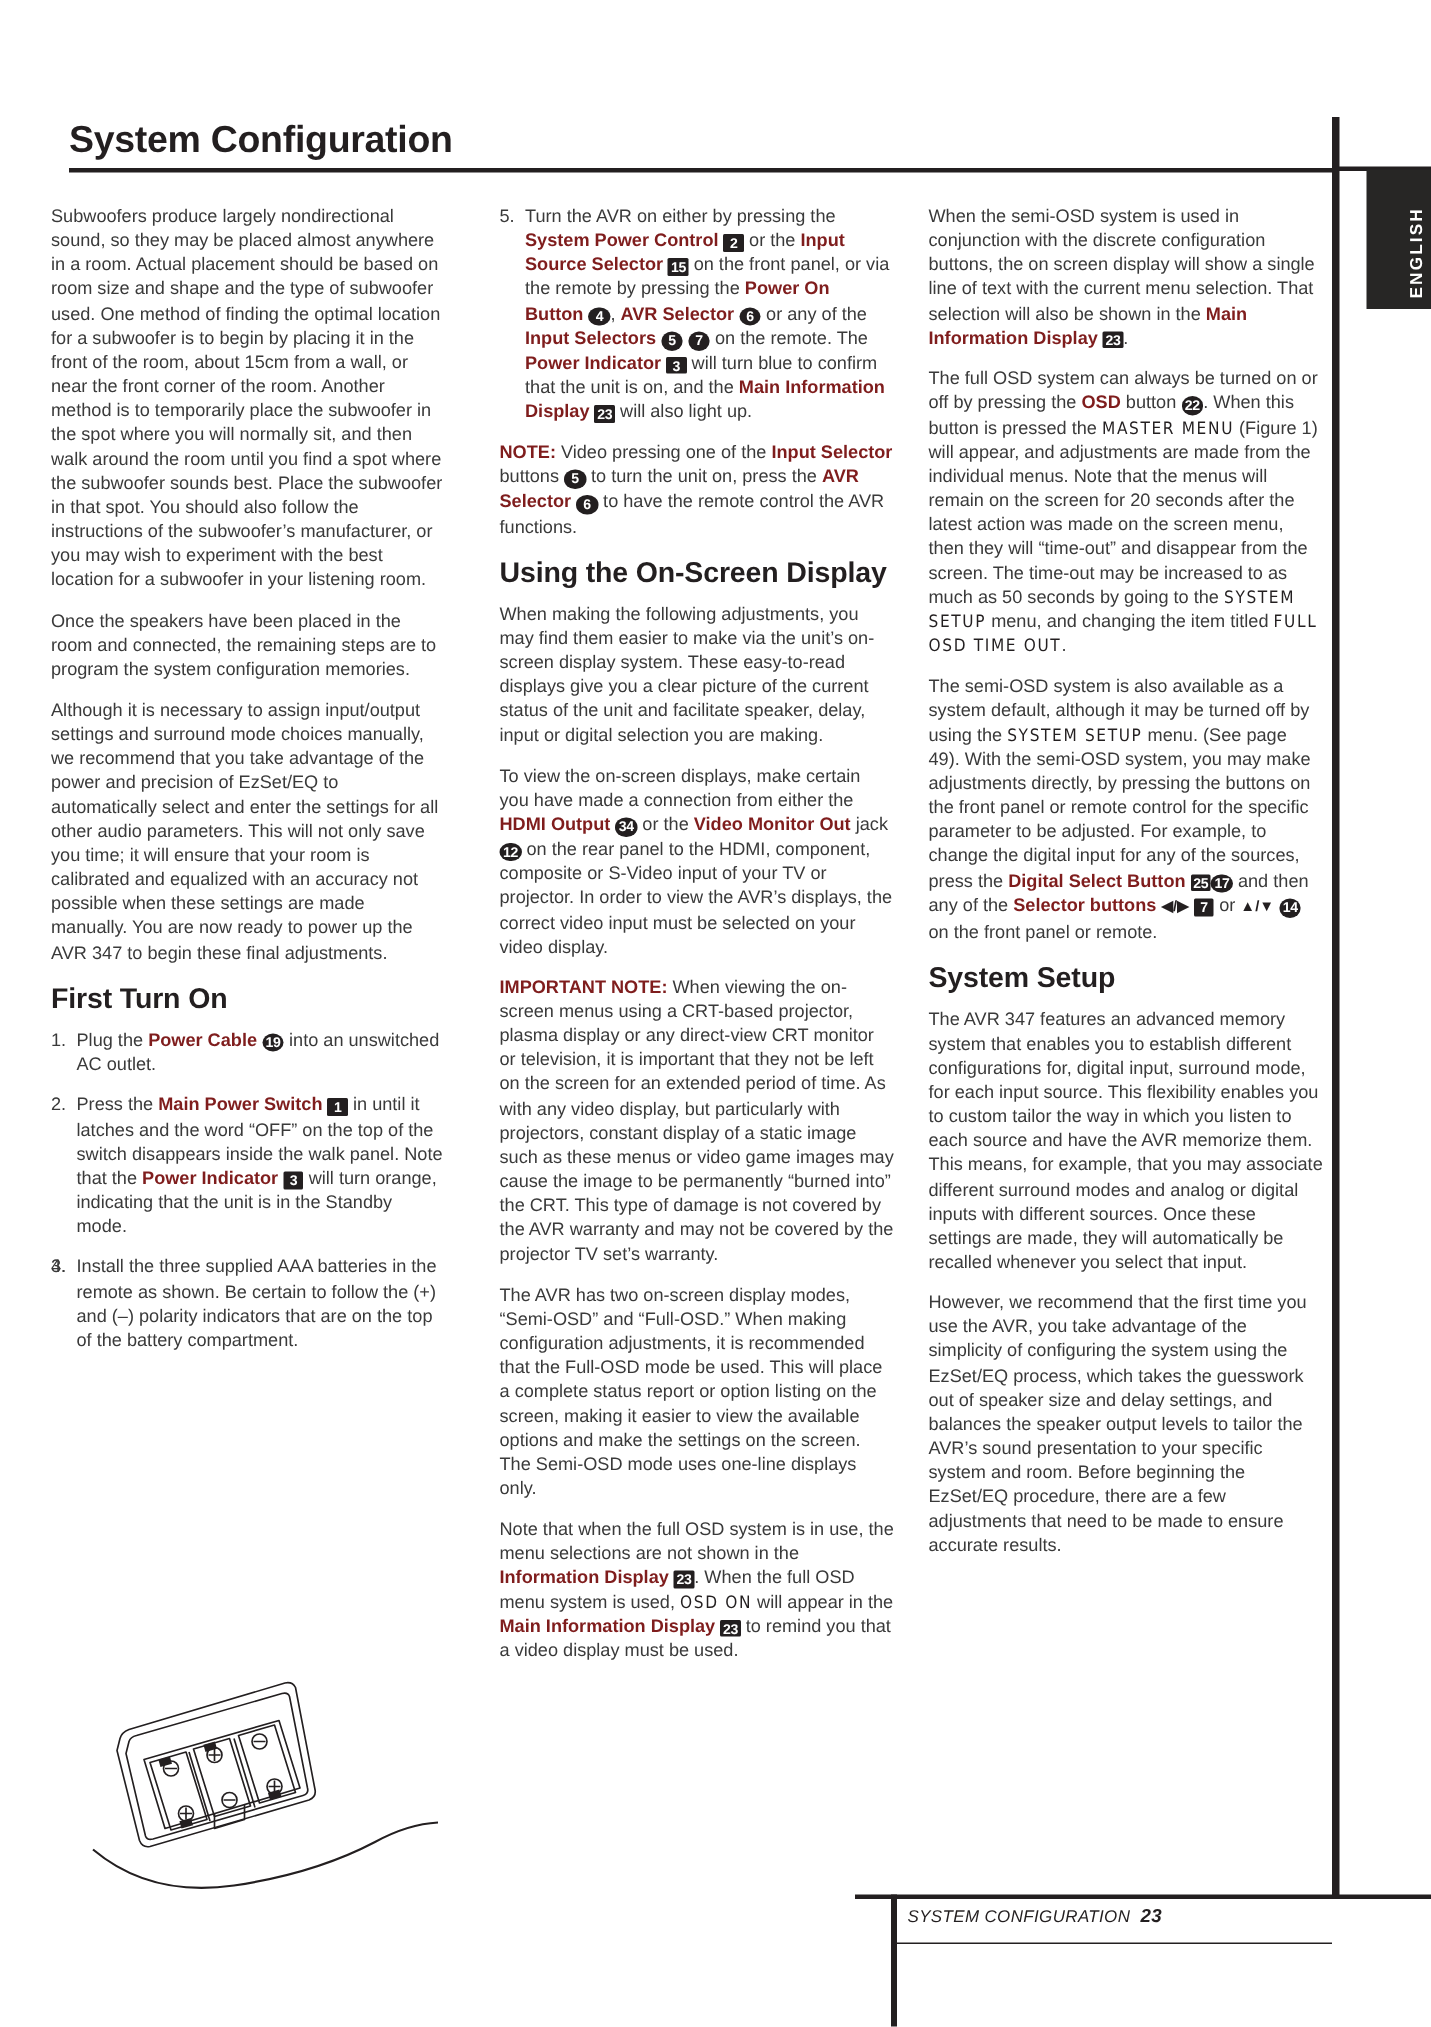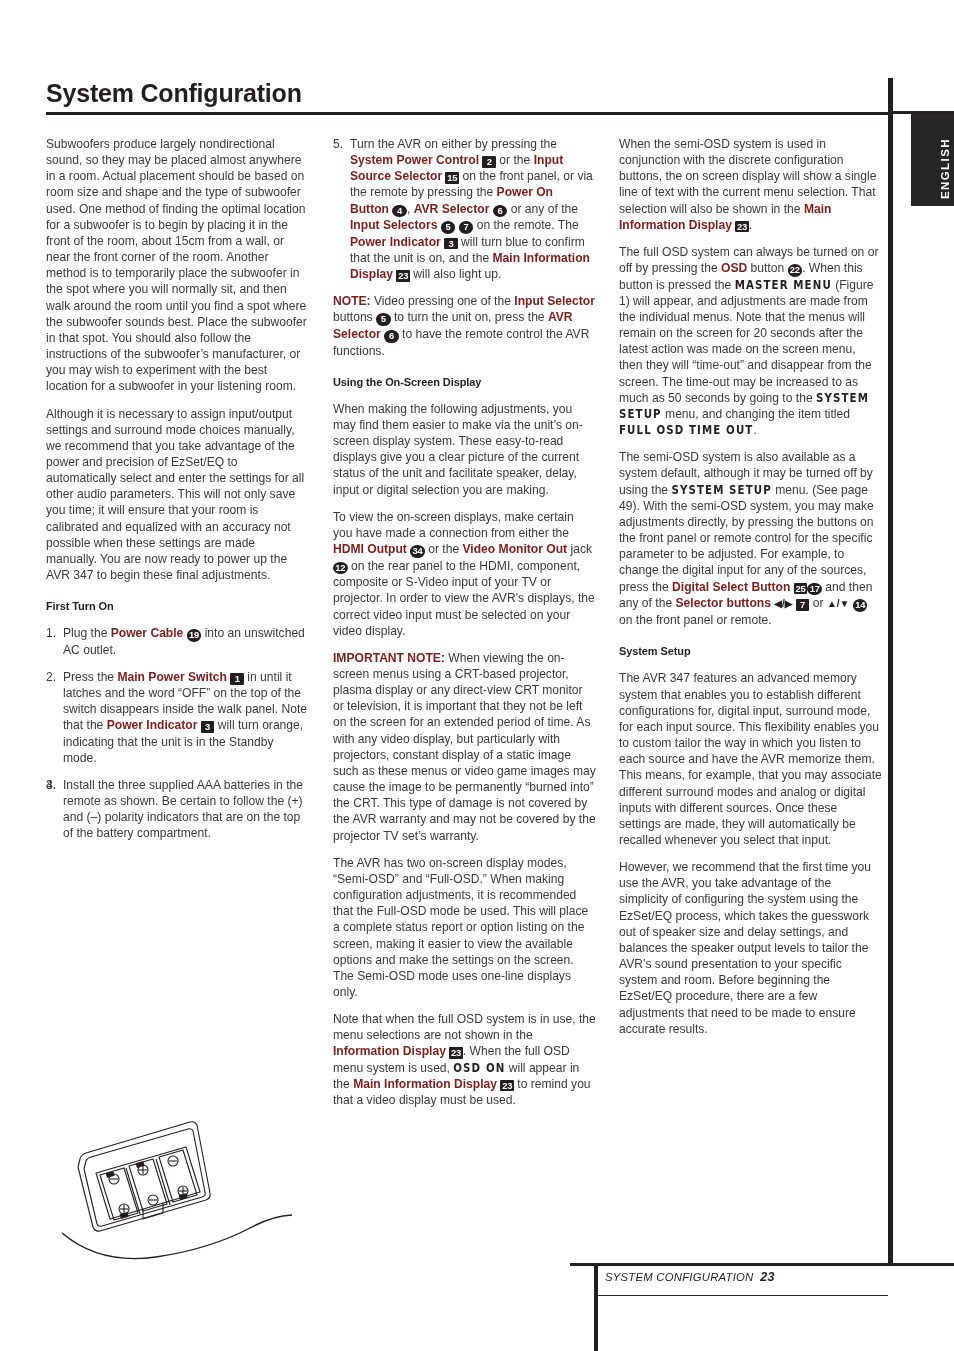--- a/index.html
+++ b/index.html
@@ -93,31 +93,31 @@
   
   .col {
     position: absolute;
     top: 136px;
     width: 263px;
     font-size: 12.1px;
     line-height: 16.15px;
     color: #3a3a3a;
     text-align: left;
   }
-  #col1 { left: 46px; }
+  #col1 { left: 34px; }
   #col2 { left: 333px; }
   #col3 { left: 619px; }
 
   .col p {
     margin: 0 0 11px 0;
   }
 
   h2.sub {
     margin: 14px 0 9px 0;
-    font-size: 11px;
+    font-size: 19px;
     font-weight: bold;
     color: #231f20;
     letter-spacing: -0.1px;
     line-height: 19px;
   }
 
   b, strong { color: #7f1d1d; font-weight: bold; }
 
   
   ol.steps {
@@ -160,21 +160,21 @@
     line-height: 12.6px;
     padding: 0 1px;
     border-radius: 50%;
   }
 
   
   .lcd {
     font-family: "DejaVu Sans", sans-serif;
     font-size: 11.4px;
     letter-spacing: 1.1px;
-    font-weight: 700;
+    font-weight: 400;
     color: #231f20;
     font-stretch: condensed;
   }
 
   .arrow {
     font-size: 10px;
     color: #231f20;
     font-weight: bold;
     letter-spacing: 0;
   }
@@ -214,20 +214,21 @@
 
   <div class="lang-tab">
     <span>ENGLISH</span>
   </div>
 
   <div class="page-title">System Configuration</div>
   <div class="title-rule"></div>
 
   <div class="col" id="col1">
     <p>Subwoofers produce largely nondirectional sound, so they may be placed almost anywhere in a room. Actual placement should be based on room size and shape and the type of subwoofer used. One method of finding the optimal location for a subwoofer is to begin by placing it in the front of the room, about 15cm from a wall, or near the front corner of the room. Another method is to temporarily place the subwoofer in the spot where you will normally sit, and then walk around the room until you find a spot where the subwoofer sounds best. Place the subwoofer in that spot. You should also follow the instructions of the subwoofer’s manufacturer, or you may wish to experiment with the best location for a subwoofer in your listening room.</p>
+    <p>Once the speakers have been placed in the room and connected, the remaining steps are to program the system configuration memories.</p>
     <p>Although it is necessary to assign input/output settings and surround mode choices manually, we recommend that you take advantage of the power and precision of EzSet/EQ to automatically select and enter the settings for all other audio parameters. This will not only save you time; it will ensure that your room is calibrated and equalized with an accuracy not possible when these settings are made manually. You are now ready to power up the AVR 347 to begin these final adjustments.</p>
 
     <h2 class="sub">First Turn On</h2>
 
     <ol class="steps">
       <li>
         <span class="num">1.</span>
         <span>Plug the </span><b>Power Cable</b>&nbsp;<span class="badge-rd">19</span><span> into an unswitched AC outlet.</span>
       </li>
       <li>

